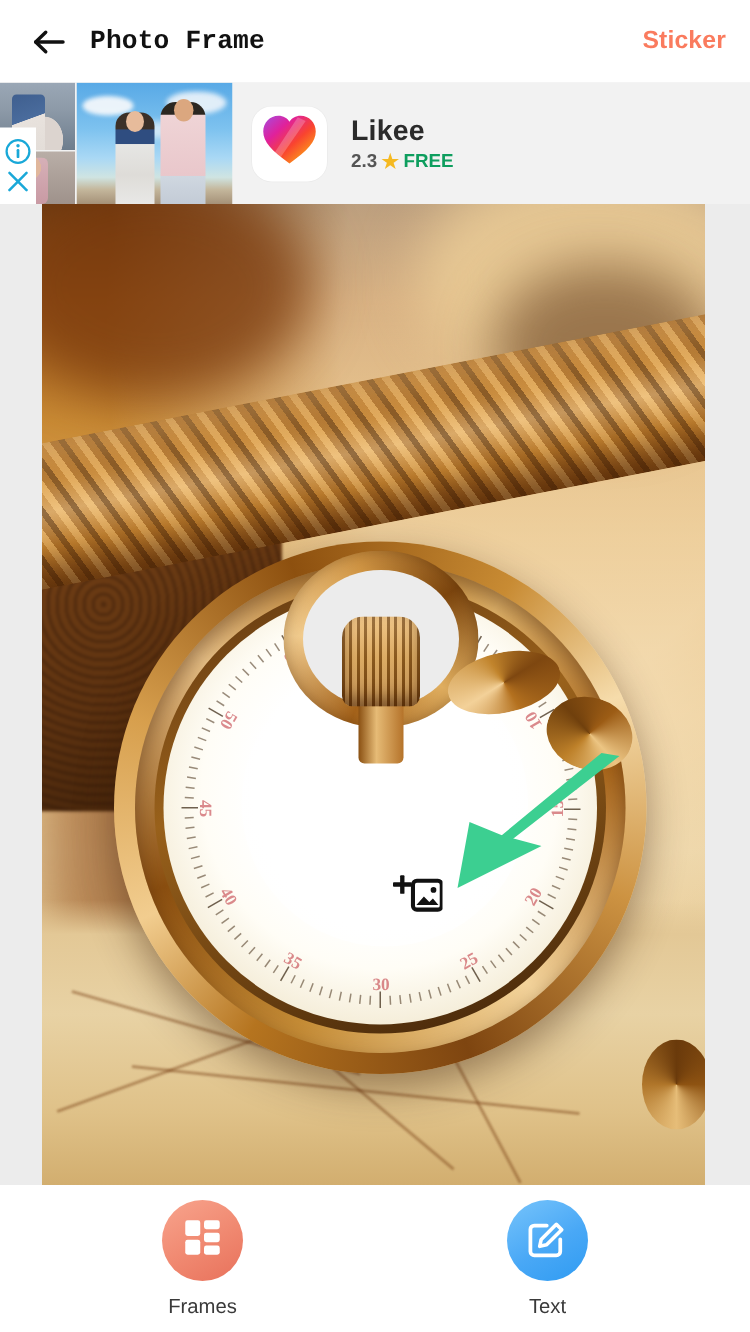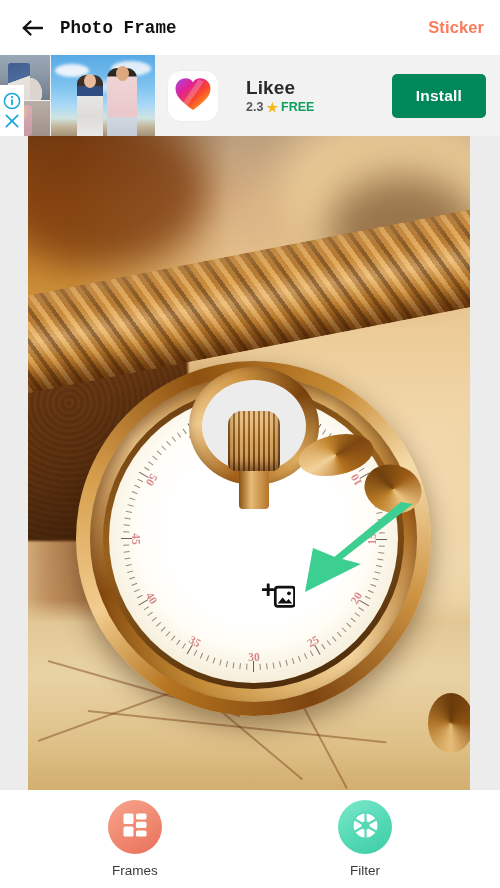--- a/index.html
+++ b/index.html
@@ -91,21 +91,21 @@
     align-items:center; justify-content:center; gap:2px; z-index:4; cursor:pointer;
   }
   .adchoices svg { display:block; }
 
   .ad-info { flex:1; display:flex; align-items:center; padding-left:13px; min-width:0; }
   .ad-icon {
     width:50px; height:50px; background:#FFFFFF; border-radius:13px;
     display:flex; align-items:center; justify-content:center; flex:none;
     box-shadow:0 0 0 .5px rgba(0,0,0,.03);
   }
-  .ad-text { margin-left:28px; min-width:0; }
+  .ad-text { margin-left:16px; min-width:0; }
   .ad-title { font-size:19px; font-weight:bold; color:#2b2b2b; line-height:1.15; letter-spacing:.1px; }
   .ad-sub { display:flex; align-items:center; gap:3px; margin-top:2px; font-size:12.5px; font-weight:bold; }
   .ad-rating { color:#555; }
   .ad-star { color:#F5B921; font-size:13px; line-height:1; }
   .ad-free { color:#0E9E5E; }
   .install-btn {
     margin-left:auto; margin-right:14px; flex:none;
     background:#00875A; color:#fff; font-size:15.5px; font-weight:bold;
     padding:13px 24px; border-radius:5px; cursor:pointer; letter-spacing:.2px;
   }
@@ -349,21 +349,20 @@
     <div class="ad-text">
       <div class="ad-title">Likee</div>
       <div class="ad-sub">
         <span class="ad-rating">2.3</span>
         <span class="ad-star">★</span>
         <span class="ad-free">FREE</span>
       </div>
     </div>
   </div>
 
-  <div class="install-btn">Install</div>
 </div>
 
 <div class="canvas-wrap">
   <div class="photo">
 
     <div class="bg-blob b1"></div>
     <div class="bg-blob b2"></div>
     <div class="bg-blob b3"></div>
     <div class="bg-blob b4"></div>
 
@@ -829,35 +828,26 @@
           <rect x="1.5" y="14.5" width="10" height="10" rx="1.6" fill="#fff"></rect>
           <rect x="14" y="9.8" width="10.5" height="6.3" rx="1.6" fill="#fff"></rect>
           <rect x="14" y="18.4" width="10.5" height="6.1" rx="1.6" fill="#fff"></rect>
         </svg>
       </span>
     </div>
     <div class="tool-label">Frames</div>
   </div>
 
 
+
   <div class="tool">
-    <div class="tool-circle c-filter">
+    <div class="tool-circle c-text">
       <span>
-        <svg width="29" height="29" viewBox="0 0 30 30">
-          <circle cx="15" cy="15" r="13.2" fill="#fff"></circle>
-          <g fill="none" stroke="#54D9B5" stroke-width="2.2" stroke-linecap="round">
-            <path d="M15 15 L15 1.9"></path>
-            <path d="M15 15 L26.3 8.5"></path>
-            <path d="M15 15 L26.3 21.5"></path>
-            <path d="M15 15 L15 28.1"></path>
-            <path d="M15 15 L3.7 21.5"></path>
-            <path d="M15 15 L3.7 8.5"></path>
-          </g>
-          <circle cx="15" cy="15" r="4.2" fill="#54D9B5"></circle>
-          <circle cx="15" cy="15" r="13.2" fill="none" stroke="#54D9B5" stroke-width="1.6"></circle>
+        <svg width="28" height="28" viewBox="0 0 28 28">
+          <path d="M22.5 15.2 V23.3 a2.6 2.6 0 0 1 -2.6 2.6 H5.2 a2.6 2.6 0 0 1 -2.6 -2.6 V8.6 A2.6 2.6 0 0 1 5.2 6 h8.3" fill="none" stroke="#fff" stroke-width="2.5" stroke-linecap="round" stroke-linejoin="round"></path>
+          <path d="M9.8 15.3 L19.9 5.2 l3.6 3.6 L13.4 18.9 l-4.6 1 Z" fill="none" stroke="#fff" stroke-width="2.4" stroke-linejoin="round"></path>
         </svg>
       </span>
     </div>
-    <div class="tool-label">Filter</div>
+    <div class="tool-label">Text</div>
   </div>
 
-
 </div>
 
 </body></html>

